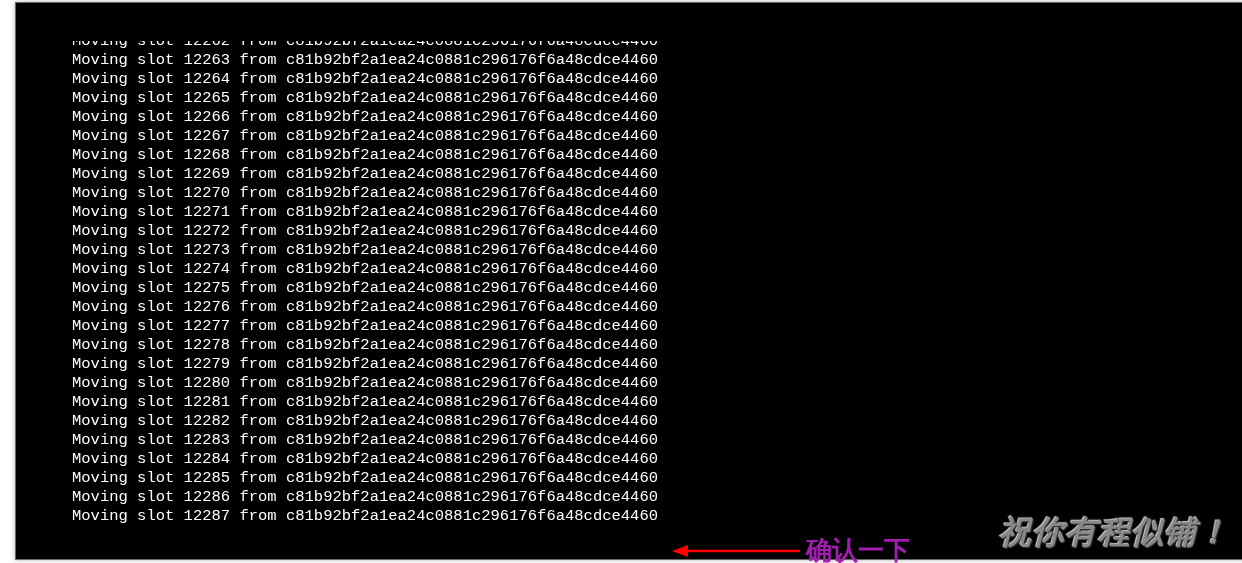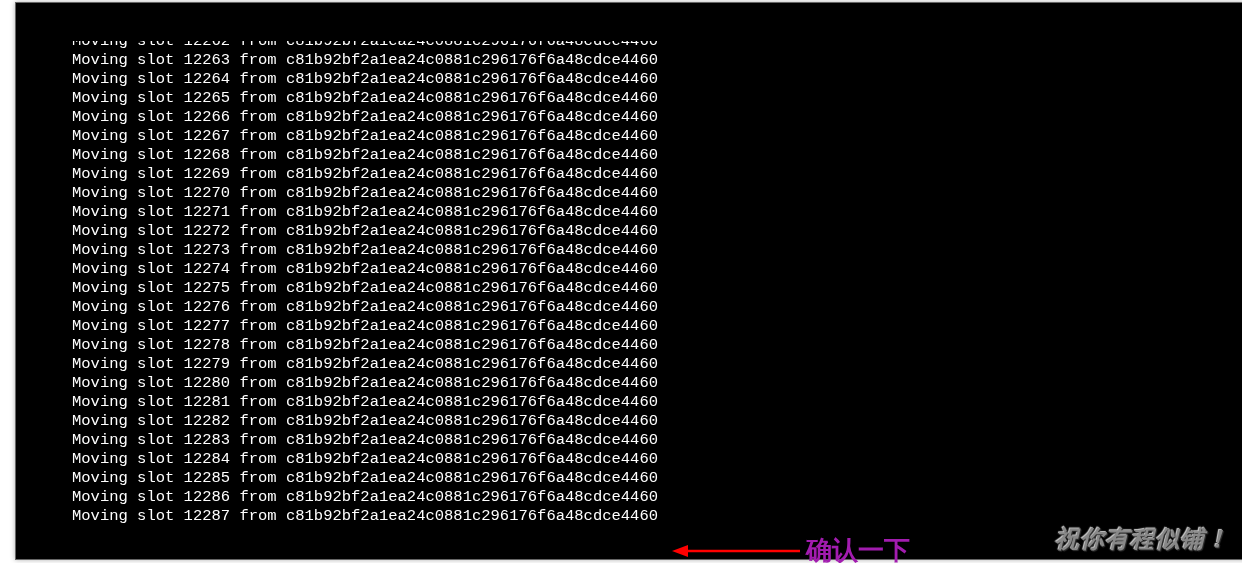--- a/index.html
+++ b/index.html
@@ -60,21 +60,21 @@
       font-size: 26px;
       font-weight: bold;
       margin-left: 4px;
     }
     .watermark {
       position: absolute;
       right: 12px;
       bottom: 8px;
       font-family: "STXingkai", "KaiTi", cursive;
       font-style: italic;
-      font-size: 24px;
+      font-size: 32px;
       color: #888;
       text-shadow: 1px 1px 1px #333, -1px -1px 1px #ccc;
       font-weight: bold;
       letter-spacing: 1px;
       z-index: 5;
     }
   </style>
 </head>
 <body>
 

